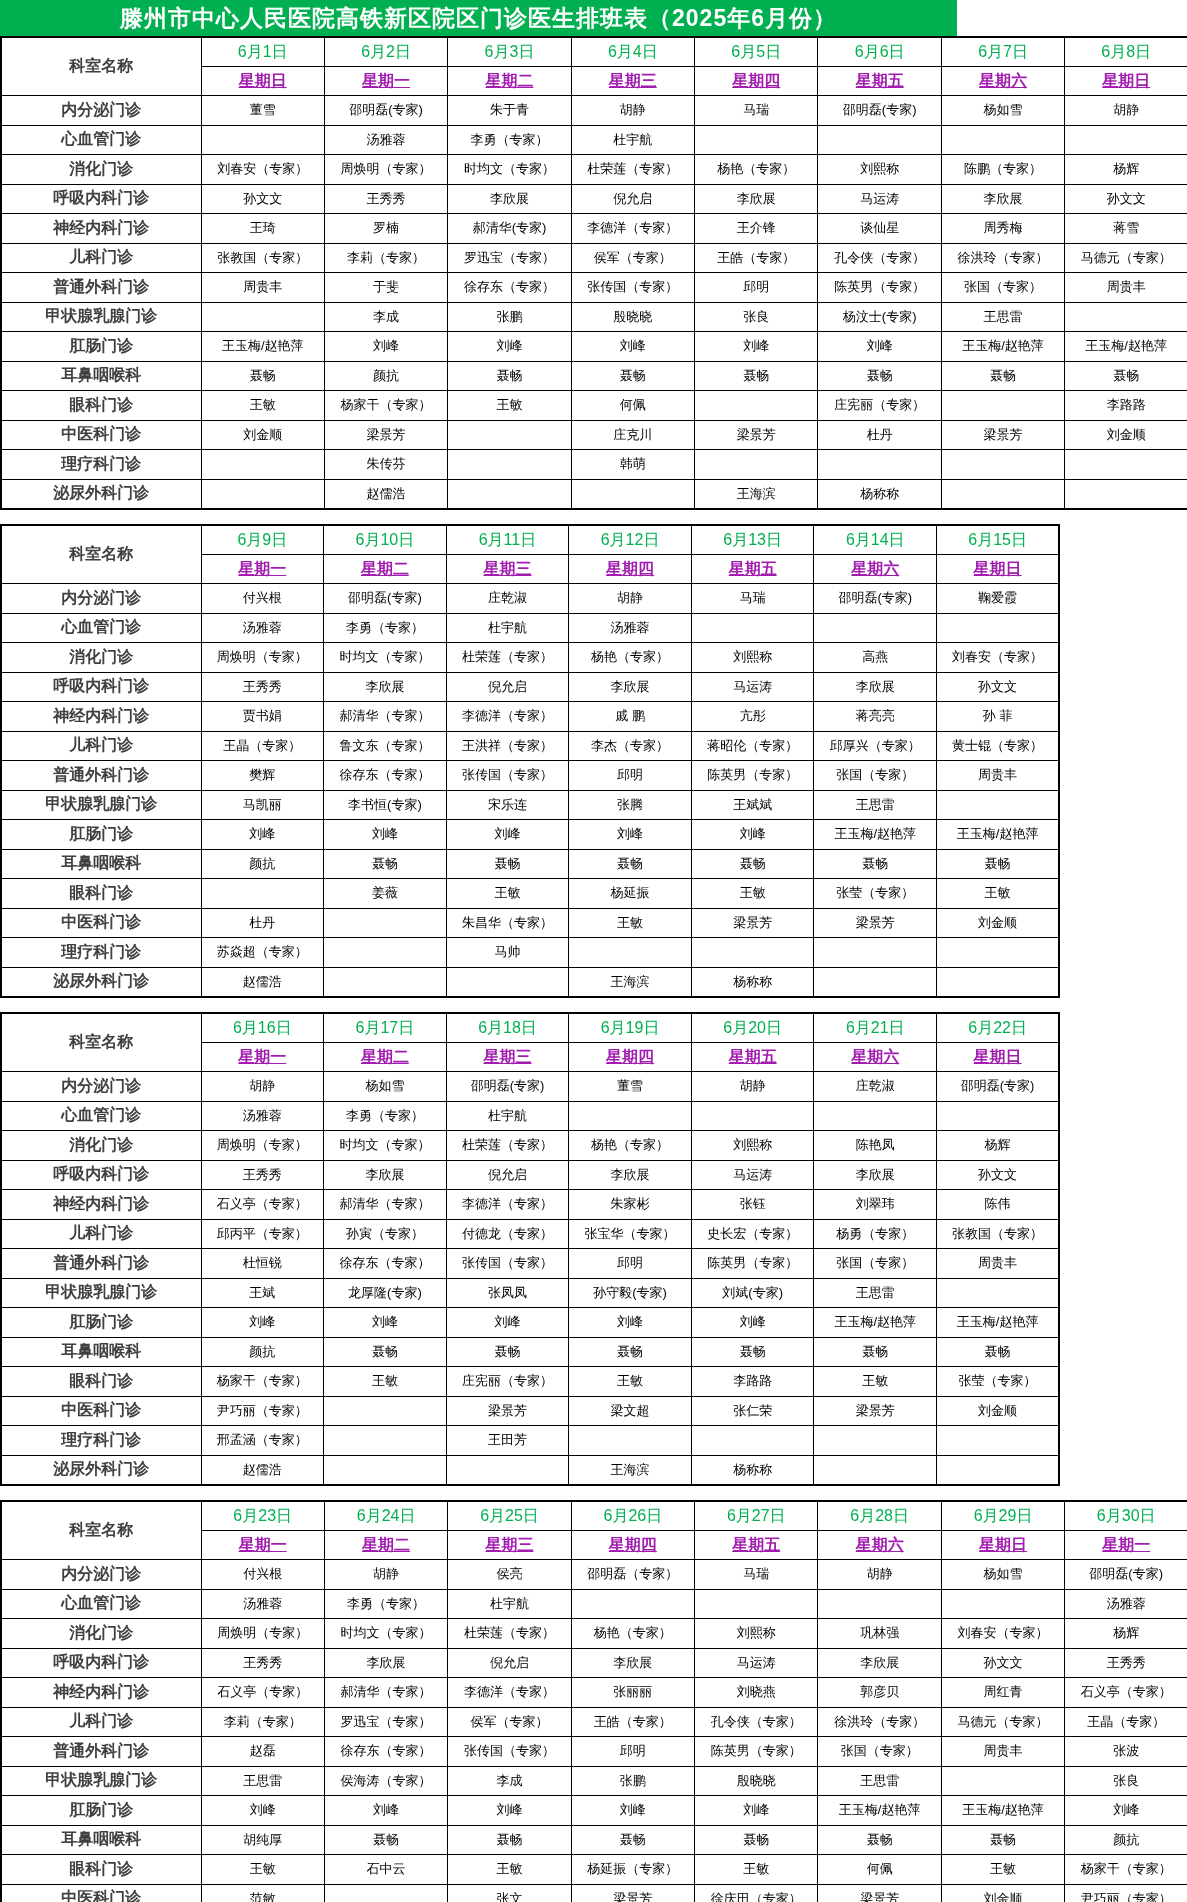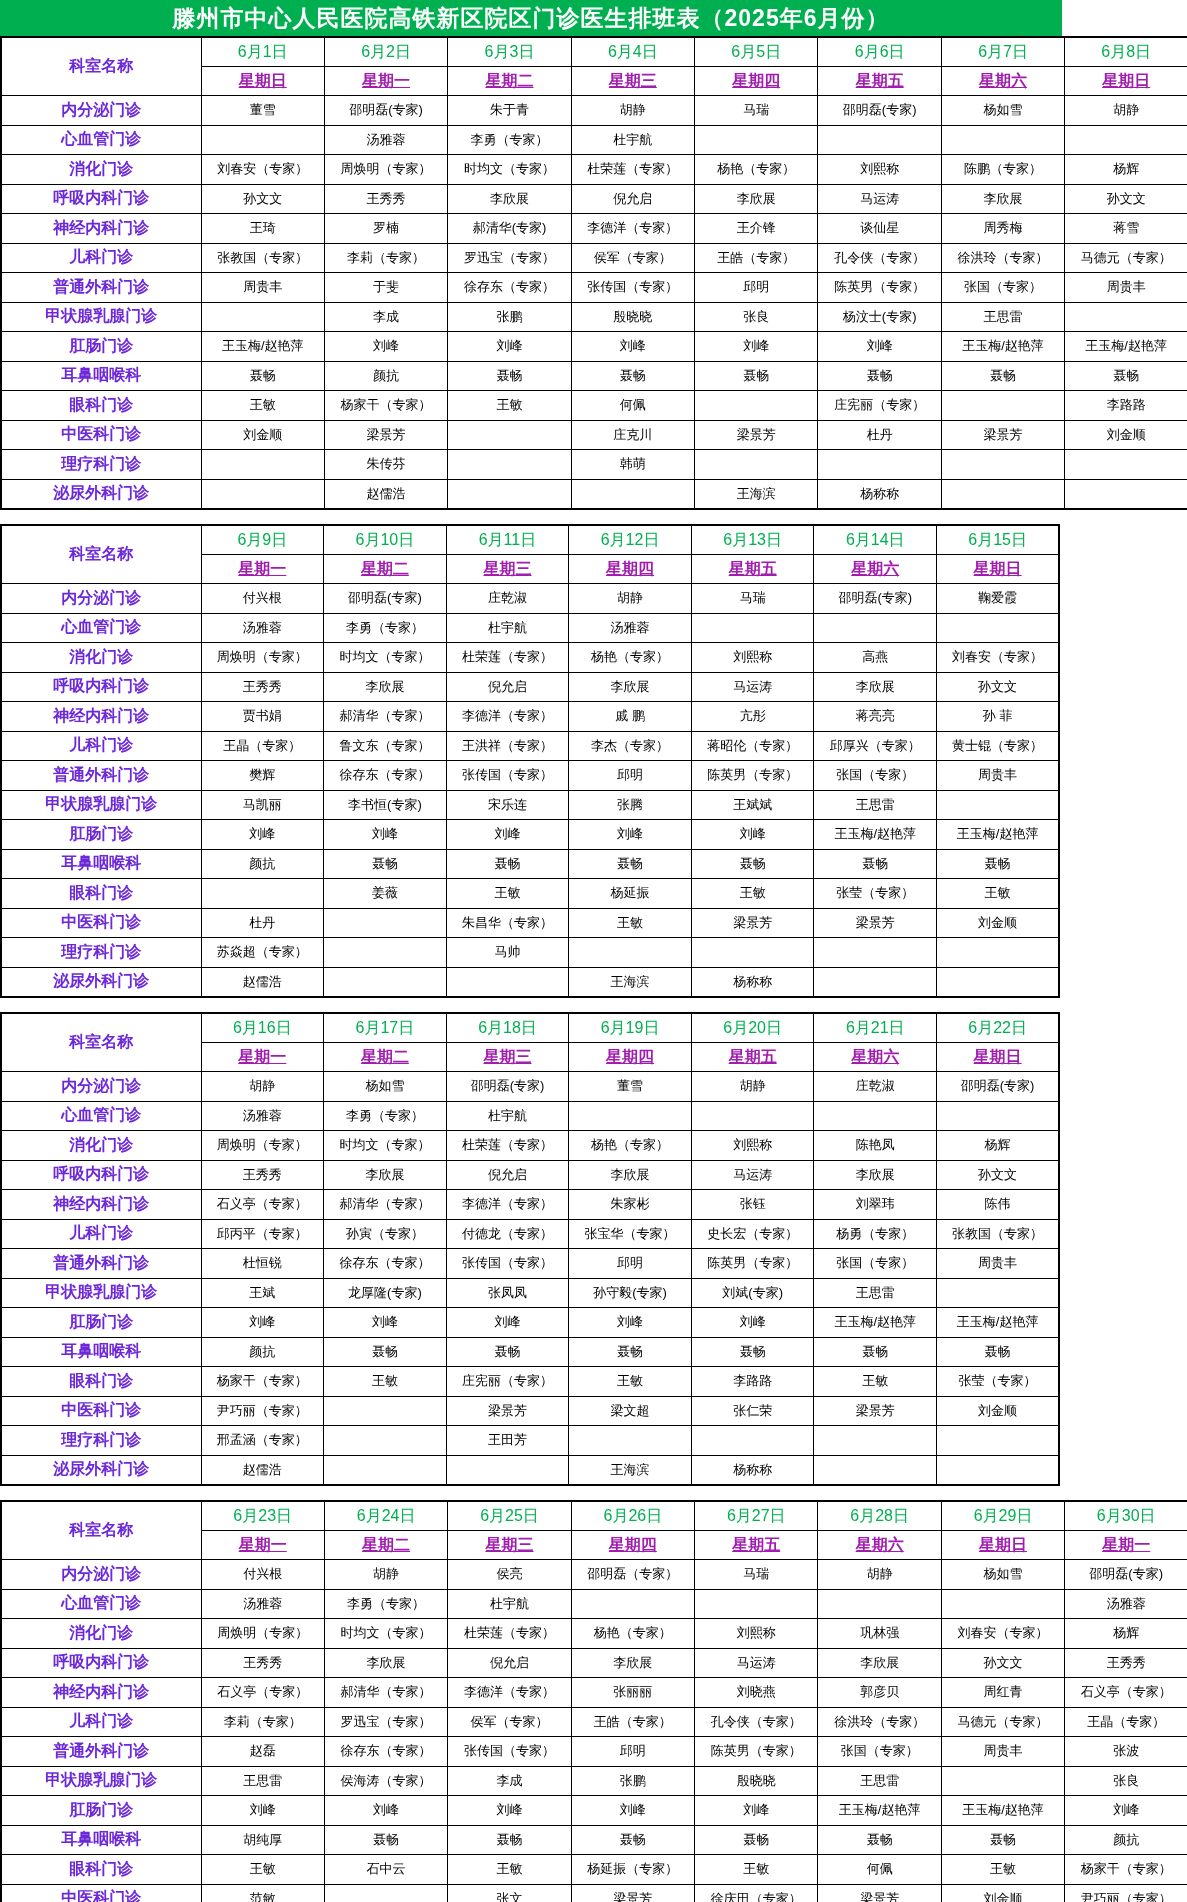--- a/index.html
+++ b/index.html
@@ -2,21 +2,21 @@
 <html><head>
 <meta charset="utf-8">
 <style>
   html,body{margin:0;padding:0;}
   body{
     width:1187px;
     background:#ffffff;
     font-family:"Liberation Sans","DejaVu Sans",sans-serif;
   }
   .titlebar{
-    width:1062px;height:36px;
+    width:957px;height:36px;
     background:#00B050;
     display:flex;align-items:center;justify-content:center;
   }
   .titlebar span{
     color:#ffffff;font-size:23px;font-weight:bold;letter-spacing:1px;
     white-space:nowrap;
   }
   #tables{width:1187px;}
   table.sched{
     border-collapse:collapse;
@@ -29,21 +29,21 @@
     text-align:center;
     vertical-align:middle;
     overflow:hidden;
     white-space:nowrap;
     height:28.5px;
     padding:0 1px;
     background:#fff;
   }
   tr.hdr td{height:28px;}
   td.dept{
-    color:#6d28d9;
+    color:#404040;
     font-weight:bold;
     font-size:16px;
   }
   td.deptHead{font-size:16px;}
   td.date{
     color:#00B050;
     font-weight:normal;
     font-size:16px;
   }
   td.wd{color:#a21caf;font-weight:bold;font-size:16px;}

